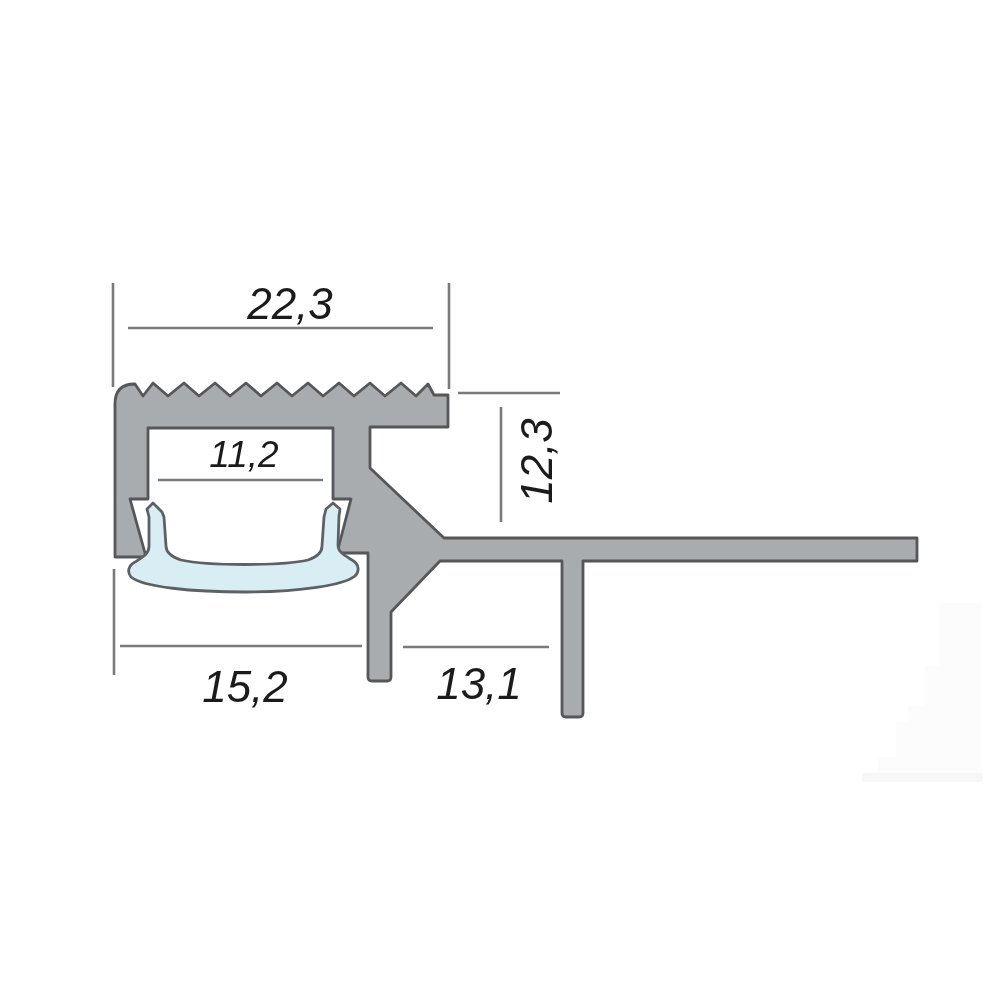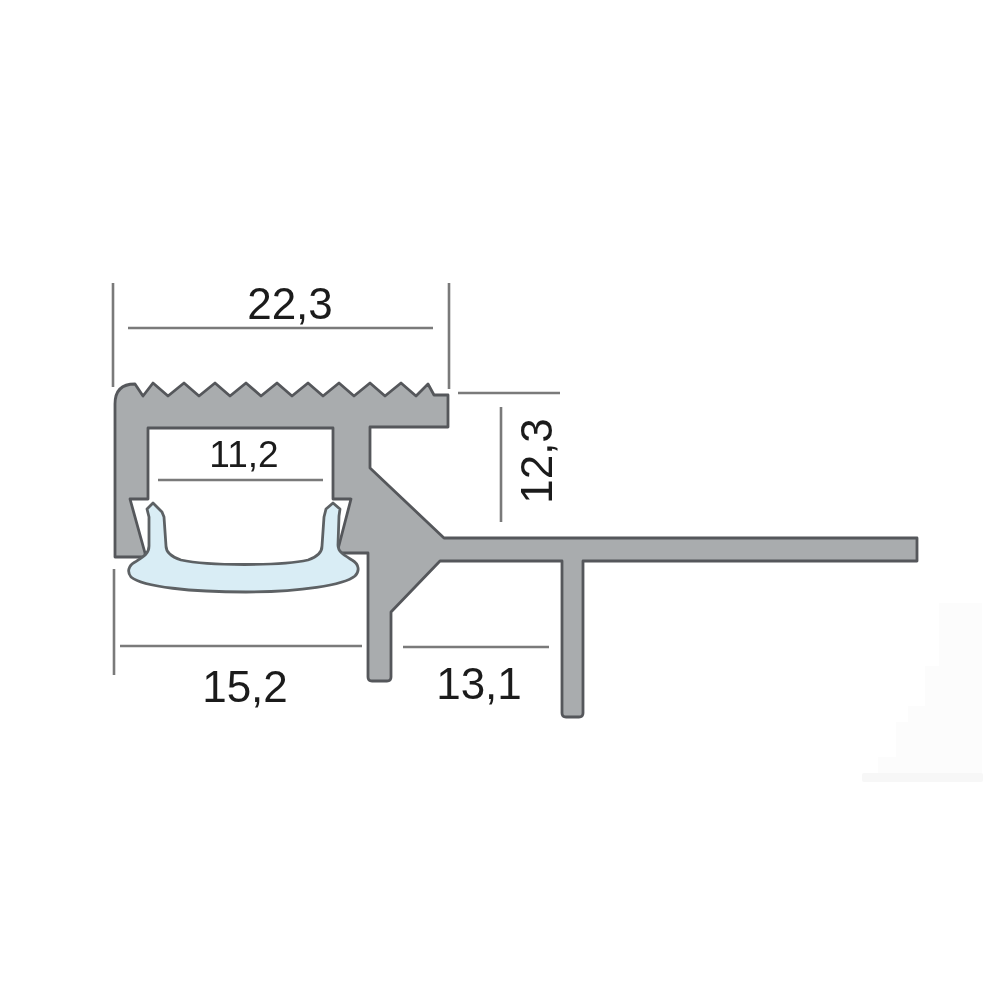--- a/index.html
+++ b/index.html
@@ -6,20 +6,21 @@
     margin: 0;
     padding: 0;
     background: #ffffff;
   }
   .stage {
     position: relative;
     width: 1000px;
     height: 1000px;
     background: #ffffff;
     overflow: hidden;
+    font-style: italic;
   }
   svg { display: block; }
   .dim-text {
     font-family: "Liberation Sans", sans-serif;
     font-size: 44px;
     letter-spacing: 0px;
   }
   .dim-text-small {
     font-family: "Liberation Sans", sans-serif;
     font-size: 37px;

